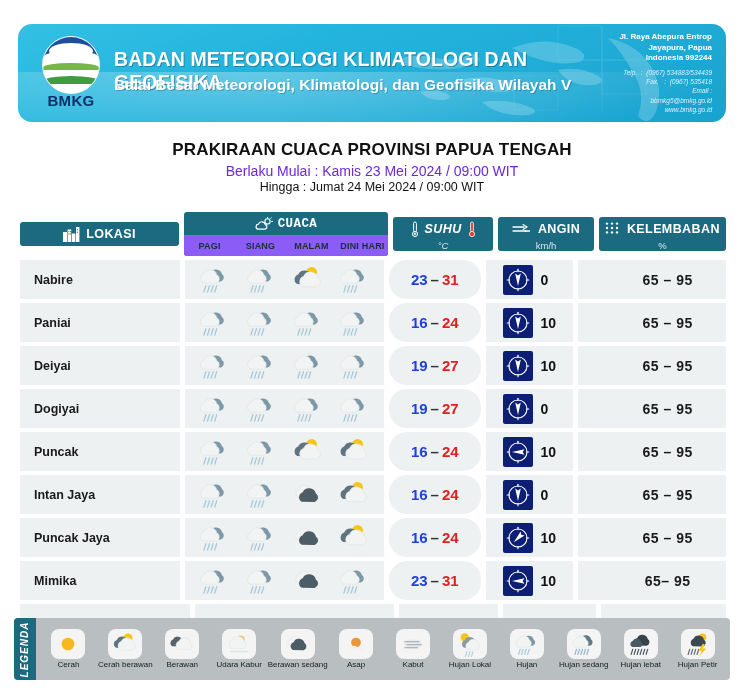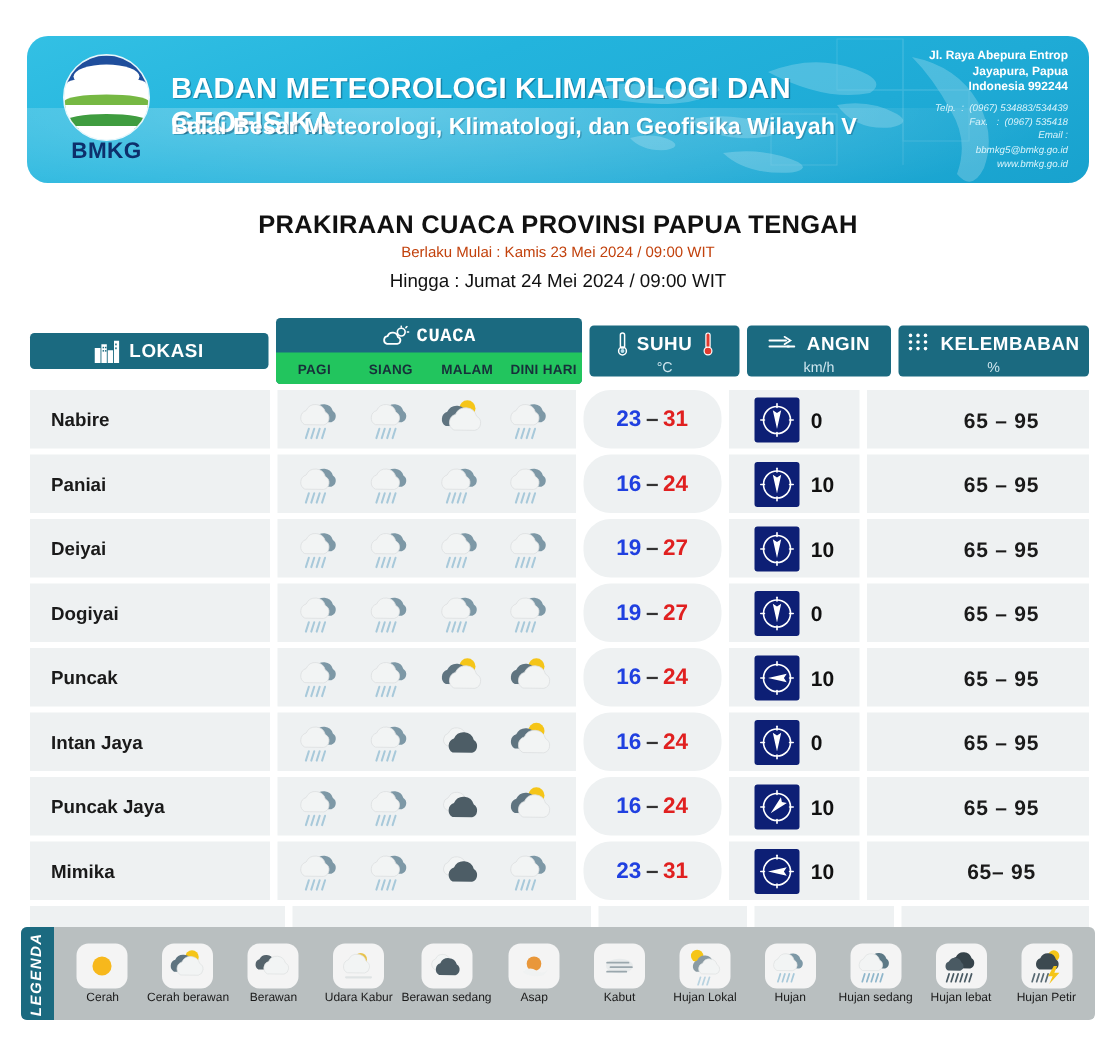--- a/index.html
+++ b/index.html
@@ -61,44 +61,44 @@
     font-size:6.5px;font-style:italic;color:#d8f3fb;line-height:1.42;
   }
   .hdr-contact div{white-space:pre;}
   
   .t-main{
     position:absolute;left:0;top:140px;width:744px;text-align:center;
     font-size:17px;font-weight:bold;color:#111111;letter-spacing:.2px;
   }
   .t-l1{
     position:absolute;left:0;top:163px;width:744px;text-align:center;
-    font-size:10px;color:#c2410c;
+    font-size:14px;color:#6d28d9;
   }
   .t-l2{
     position:absolute;left:0;top:180px;width:744px;text-align:center;
     font-size:12.5px;color:#111111;
   }
   
   .table{position:absolute;left:20px;top:212px;width:706px;}
   .thead{display:flex;align-items:center;height:44px;}
   .th{
     background:#1b6a80;color:#ffffff;border-radius:3px;
     display:flex;flex-direction:column;align-items:center;justify-content:center;
   }
   .th-lokasi{width:160px;}
   .th-cuaca{width:205px;margin-left:5px;}
-  .th-suhu{width:101px;margin-left:5px;}
+  .th-suhu{width:101px;margin-left:5px;font-style:italic;}
   .th-angin{width:96px;margin-left:5px;}
   .th-lembab{width:128px;margin-left:5px;}
   .th-row1{display:flex;align-items:center;justify-content:center;gap:6px;height:24px;}
   .th-txt{font-size:12.5px;font-weight:bold;letter-spacing:.4px;}
   .th-unit{font-size:9.5px;color:#cfe6ee;margin-top:-1px;}
   .cuaca-top{height:23px;display:flex;align-items:center;justify-content:center;gap:5px;}
   .cuaca-sub{
-    height:21px;background:#22c55e;color:#17303a;display:flex;align-items:center;
+    height:21px;background:#8b5cf6;color:#17303a;display:flex;align-items:center;
     border-radius:0 0 3px 3px;
   }
   .cuaca-sub span{flex:1;text-align:center;font-size:9px;font-weight:bold;letter-spacing:.2px;}
   .tbody{margin-top:4px;}
   .trow{display:flex;align-items:stretch;height:39px;margin-bottom:4px;}
   .cell{background:#eef1f2;display:flex;align-items:center;}
   .c-lok{width:160px;padding-left:14px;font-size:12.5px;font-weight:bold;color:#1a1a1a;}
   .c-cua{width:205px;margin-left:5px;justify-content:space-around;padding:0 6px;}
   .c-suhu{width:101px;margin-left:5px;justify-content:center;gap:2px;border-radius:18px;}
   .c-ang{width:96px;margin-left:5px;justify-content:center;gap:8px;}

